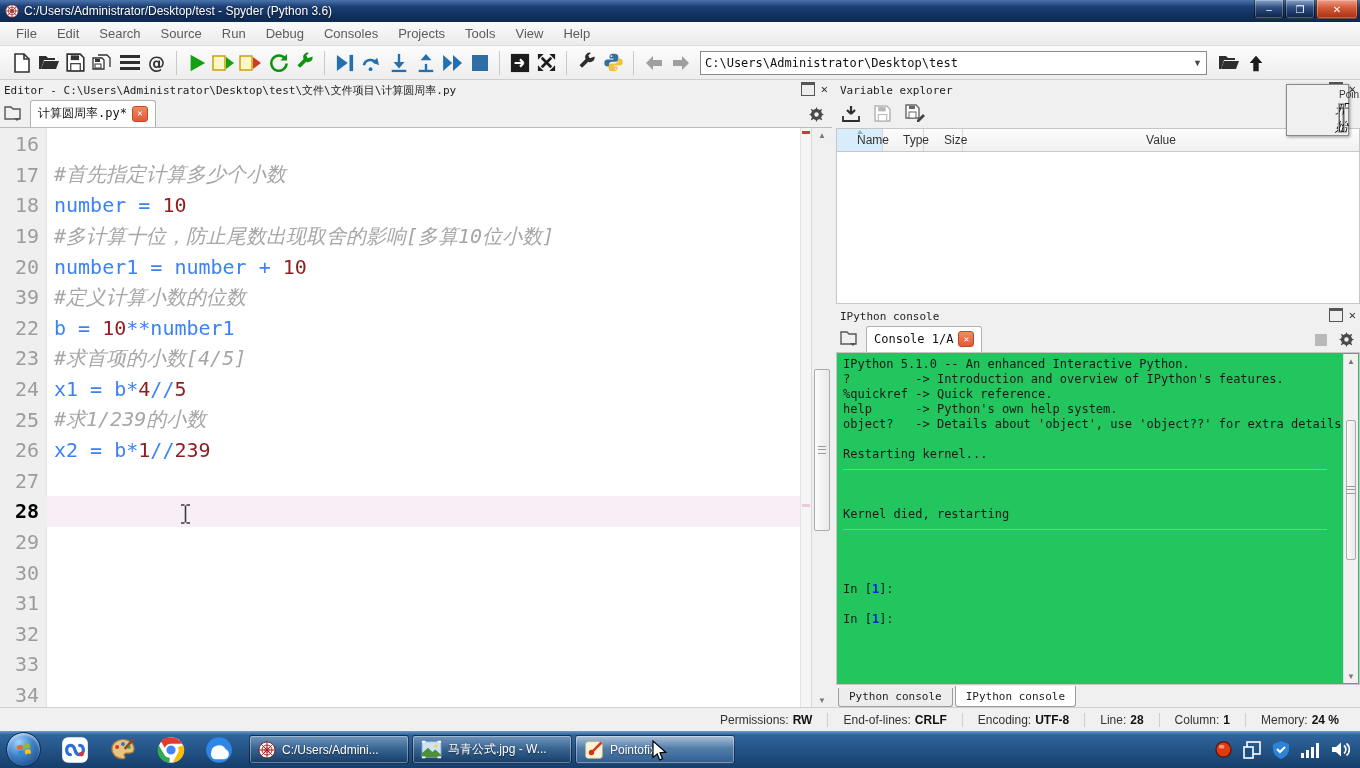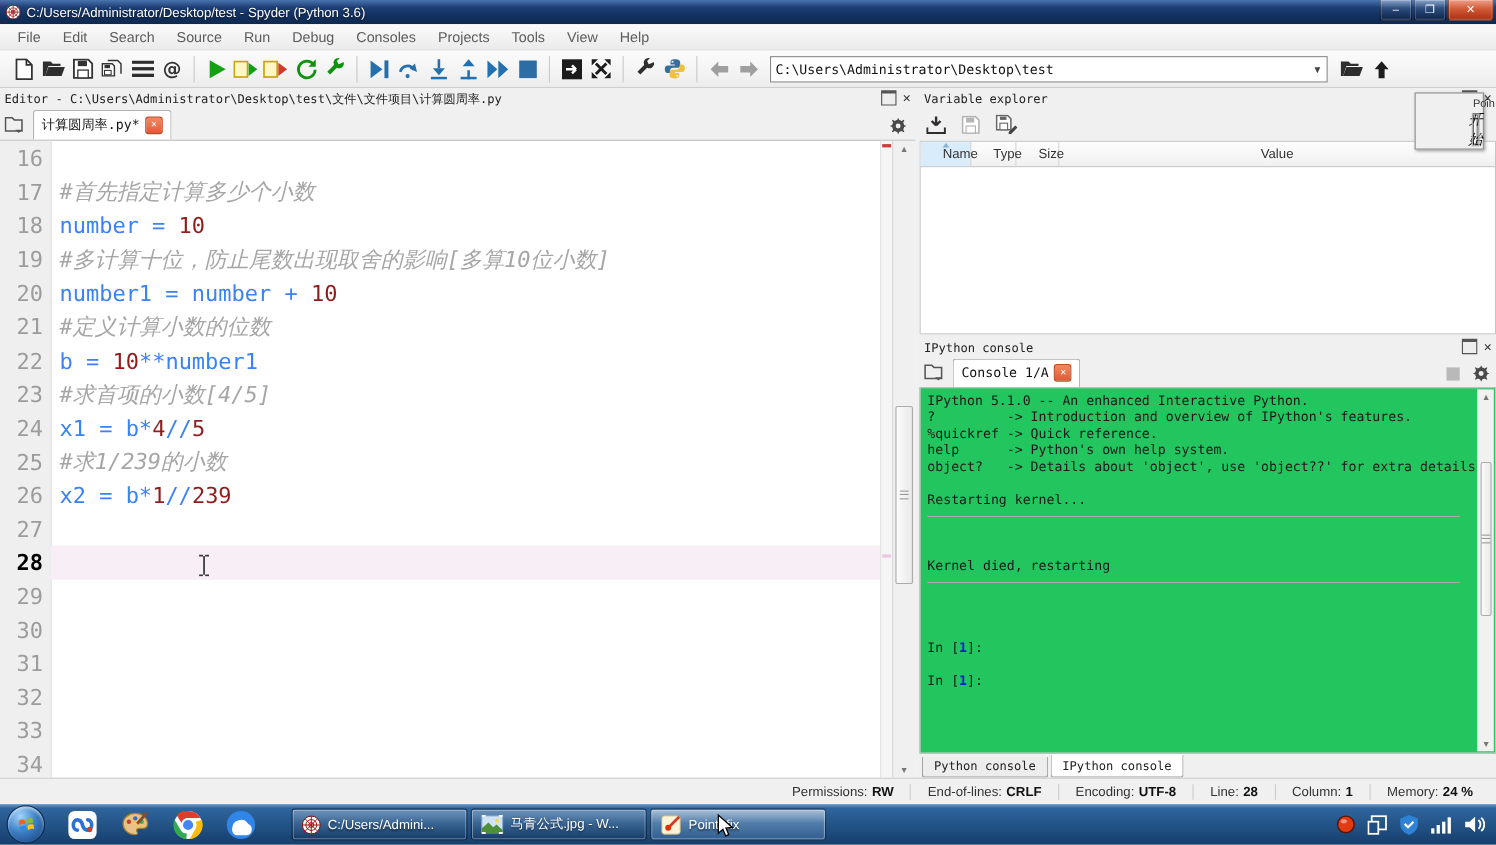--- a/index.html
+++ b/index.html
@@ -392,21 +392,21 @@
               </div>
             </div>
             <div class="crow">
               <div class="gut">20</div>
               <div class="codecell">
                 <span class="seg">number1 = number + </span>
                 <span class="seg tok-num">10</span>
               </div>
             </div>
             <div class="crow">
-              <div class="gut">21</div>
+              <div class="gut">39</div>
               <div class="codecell">
                 <span class="seg tok-comment">#定义计算小数的位数</span>
               </div>
             </div>
             <div class="crow">
               <div class="gut">22</div>
               <div class="codecell">
                 <span class="seg">b = </span>
                 <span class="seg tok-num">10</span>
                 <span class="seg">**number1</span>
@@ -640,21 +640,21 @@
           <path d="M1.4 7.7l4.8 8.1a5.6 5.6 0 0 0 4.8 2.8L10.6 23A11 11 0 0 1 1.4 7.7z" fill="#34a853"></path>
           <circle cx="12" cy="12" r="4.6" fill="#4285f4" stroke="#fff" stroke-width="1.3"></circle>
         </svg>
       </span>
     <span class="pinned">
         <svg width="28" height="28" viewBox="0 0 24 24">
           <circle cx="12" cy="12" r="11" fill="#2f86e8"></circle>
           <path d="M5.2 14.5a6.8 6.8 0 0 1 12.6-3.2 4.6 4.6 0 0 1-1.2 8.7H8.2a4.6 4.6 0 0 1-3-5.5z" fill="#fff"></path>
         </svg>
       </span>
-    <div id="taskbtns" style="display:flex;margin-left:22px;">
+    <div id="taskbtns" style="display:flex;margin-left:6px;">
         <div class="taskbtn">
           <span>
             <svg width="18" height="18" viewBox="0 0 20 20">
               <circle cx="10" cy="10" r="9" fill="#fff" stroke="#7a1010"></circle>
               <g stroke="#a01212" fill="none" stroke-width="1">
                 <circle cx="10" cy="10" r="5.5"></circle>
                 <circle cx="10" cy="10" r="2.5"></circle>
                 <path d="M10 1v18M1 10h18M3.6 3.6l12.8 12.8M16.4 3.6L3.6 16.4"></path>
               </g>
             </svg>

